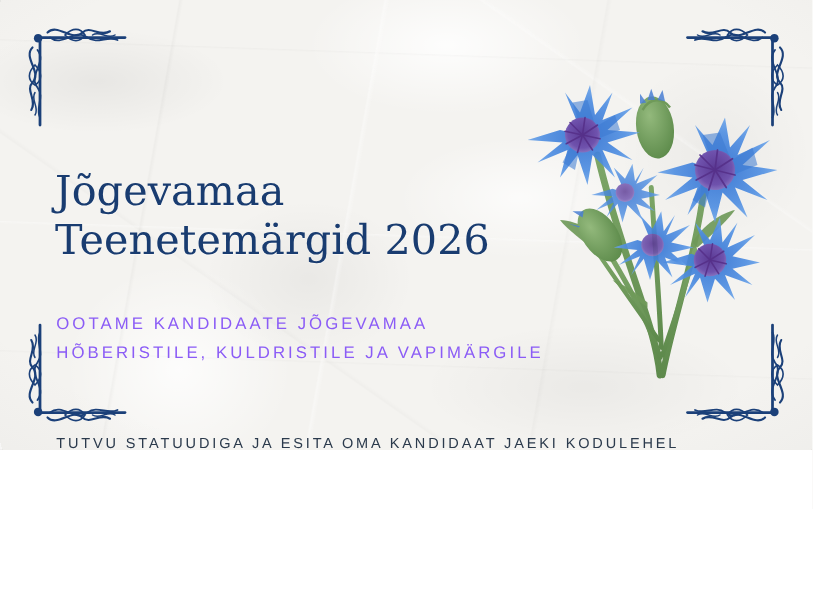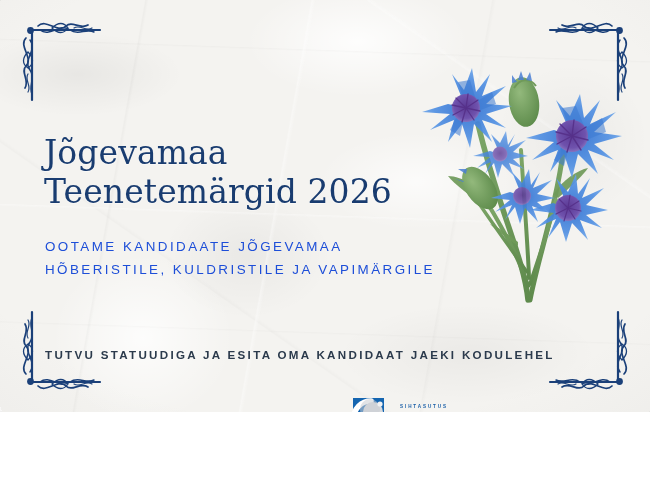--- a/index.html
+++ b/index.html
@@ -1,20 +1,20 @@
 <!DOCTYPE html>
 <html><head>
 <meta charset="utf-8">
 <style>
   html,body{margin:0;padding:0;background:#fff;}
   body{font-family:"Liberation Sans",sans-serif;}
 
   .poster{
     position:relative;
-    width:650px;height:412px;
+    width:650px;height:360px;
     overflow:hidden;
     background:#f3f2ef;
   }
 
   
   .paper-base{
     position:absolute;inset:0;
     background:
       linear-gradient(116deg, rgba(0,0,0,0.045) 0 1px, rgba(255,255,255,0) 1px 5px),
       linear-gradient(-58deg, rgba(0,0,0,0.035) 0 1px, rgba(255,255,255,0) 1px 9px),
@@ -61,35 +61,35 @@
     color:#193c70;
     font-size:33px;
     line-height:1.17;
     letter-spacing:.1px;
     font-weight:400;
     white-space:pre-line;
     text-shadow:0 1px 0 rgba(255,255,255,.45);
   }
 
   .subtitle{
-    position:absolute;left:45px;top:222px;
-    color:#1d4ed8;
+    position:absolute;left:45px;top:234px;
+    color:#8b5cf6;
     font-size:13.4px;
     line-height:1.72;
     letter-spacing:2.45px;
     font-weight:400;
     white-space:pre-line;
   }
 
   .calltext{
     position:absolute;left:45px;top:336px;
     color:#2b3a4c;
     font-size:11.6px;
     letter-spacing:2.3px;
-    font-weight:700;
+    font-weight:400;
     white-space:nowrap;
   }
 
   .fineprint{
     position:absolute;left:45px;top:398px;
     font-family:"DejaVu Serif","Liberation Serif",serif;
     color:#2c3b50;
     font-size:9.6px;
     line-height:2.0;
     letter-spacing:.25px;

